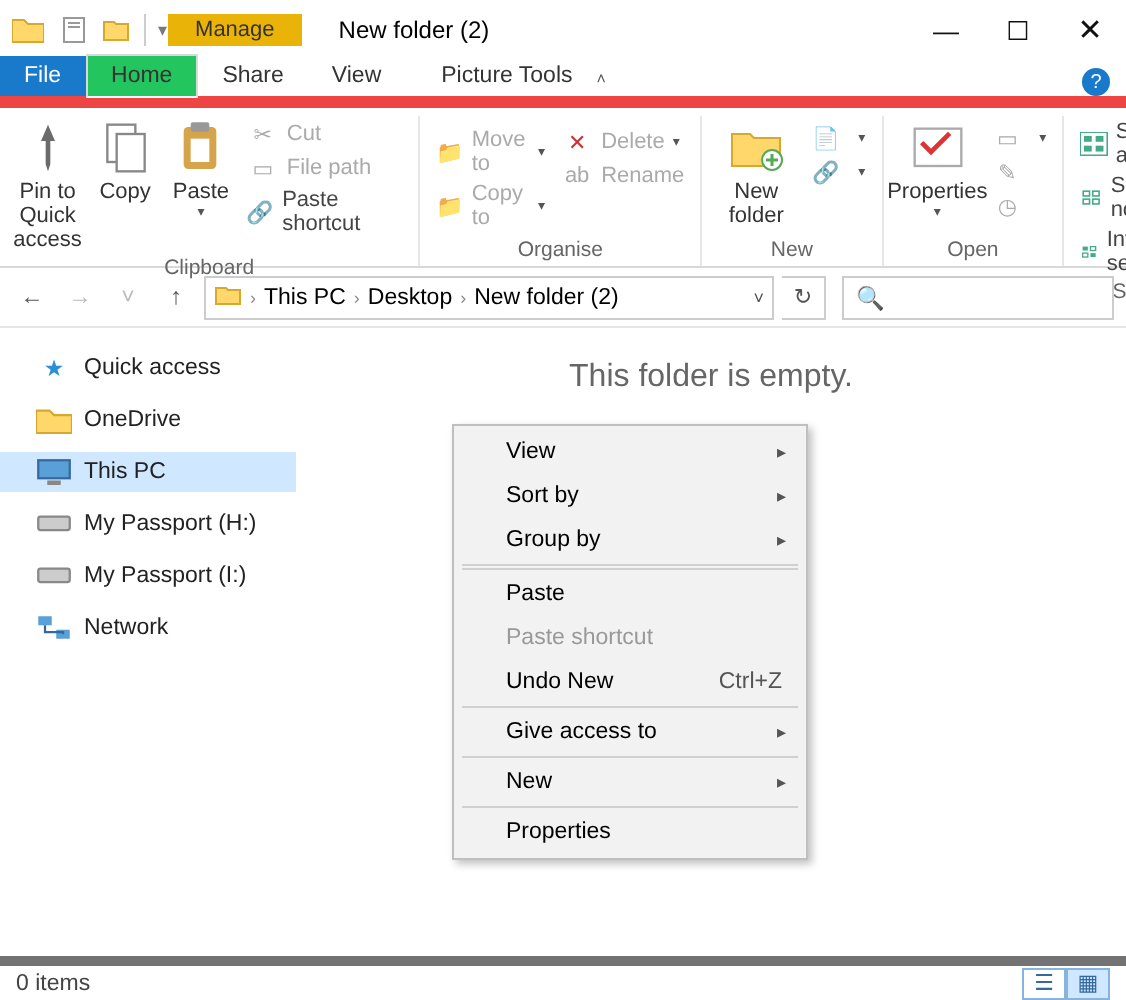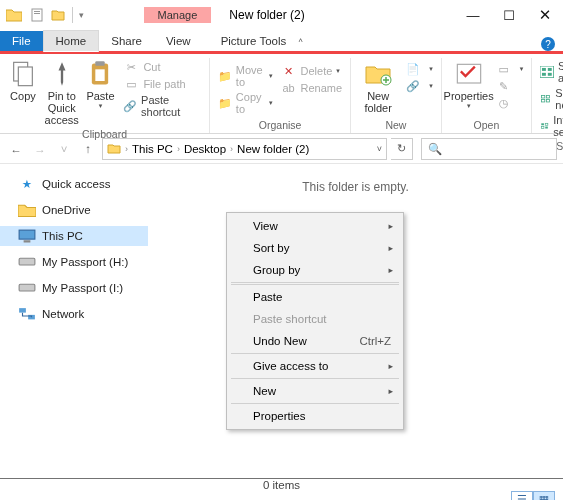--- a/index.html
+++ b/index.html
@@ -6,31 +6,31 @@
 body { width: 563px; height: 500px; background: #fff; font-size: 11.5px; color: #000; overflow: hidden; position: relative; }
 
 
 .titlebar { height: 30px; display: flex; align-items: stretch; border-bottom: 0; }
 .tb-left { display: flex; align-items: center; padding-left: 6px; }
 .tb-left .folder-ico { width: 16px; height: 14px; margin-right: 6px; }
 .qat-ico { width: 14px; height: 14px; margin: 0 3px; display: flex; align-items: center; justify-content: center; }
 .tb-divider { width: 1px; height: 16px; background: #ccc; margin: 0 4px; }
 .chev { color: #7a7a7a; font-size: 9px; margin-left: 2px; }
 
-.contextual { margin-left: 60px; background: #fca5a5; padding: 2px 14px; font-size: 11px; color: #333; align-self: center; }
+.contextual { background: #eab308; padding: 2px 14px; font-size: 11px; color: #333; align-self: center; }
 .title-text { margin-left: 18px; align-self: center; font-size: 12px; color: #000; }
 .win-controls { margin-left: auto; display: flex; align-items: center; }
 .win-btn { width: 36px; height: 24px; display: flex; align-items: center; justify-content: center; font-size: 13px; color: #111; }
 .win-btn.close { font-size: 15px; }
 
 
-.tabs { display: flex; align-items: flex-end; height: 24px; border-bottom: 3px solid #ef4444; }
+.tabs { display: flex; align-items: flex-end; height: 24px; border-bottom: 6px solid #ef4444; }
 .tab { padding: 4px 12px; font-size: 11.5px; color: #333; }
 .tab.file { background: #1979ca; color: #fff; }
-.tab.active { border: 1px solid #d9d9d9; border-bottom: 1px solid #fff; margin-bottom: -1px; background: #e5e5e5; }
+.tab.active { border: 1px solid #d9d9d9; border-bottom: 1px solid #fff; margin-bottom: -1px; background: #22c55e; }
 .tab.ctx { margin-left: 6px; }
 .tabs .help { margin-left: auto; margin-right: 8px; width: 14px; height: 14px; border-radius: 50%; background: #1979ca; color: #fff; font-size: 10px; display: flex; align-items: center; justify-content: center; }
 .tabs .chev-sm { color: #555; font-size: 8px; margin-right: 4px; align-self: center; }
 
 
 .ribbon { height: 80px; display: flex; border-bottom: 1px solid #d9d9d9; padding-top: 4px; }
 .grp { display: flex; flex-direction: column; align-items: center; border-right: 1px solid #e6e6e6; padding: 0 4px 2px; }
 .grp-row { display: flex; flex: 1; align-items: flex-start; }
 .grp-label { font-size: 10.5px; color: #666; padding-top: 2px; }
 
@@ -60,32 +60,32 @@
 .search .mag { margin-right: 6px; color: #888; }
 
 
 .body-area { display: flex; height: 316px; }
 .sidebar { width: 148px; border-right: 0; padding-top: 10px; }
 .sb-item { display: flex; align-items: center; padding: 3px 0 3px 18px; font-size: 11.5px; color: #222; margin-bottom: 6px; }
 .sb-item .sb-ico { width: 18px; height: 14px; margin-right: 6px; display: flex; align-items: center; justify-content: center; }
 .sb-item.sel { background: #cfe8ff; }
 
 .main { flex: 1; position: relative; }
-.empty-msg { text-align: center; padding-top: 16px; font-size: 12px; color: #666; }
+.empty-msg { text-align: center; padding-top: 16px; font-size: 16px; color: #666; }
 
 
 .ctx-menu { position: absolute; left: 226px; top: 212px; width: 178px; background: #f2f2f2; border: 1px solid #bfbfbf; box-shadow: 2px 2px 4px rgba(0,0,0,.25); padding: 2px; font-size: 11.5px; }
 .ctx-item { display: flex; align-items: center; height: 22px; padding: 0 20px 0 24px; position: relative; color: #000; }
 .ctx-item.dim { color: #999; }
 .ctx-sep { height: 1px; background: #d0d0d0; margin: 1px 2px; }
 .ctx-item .arrow { position: absolute; right: 8px; font-size: 9px; color: #555; }
 .ctx-item .shortcut { position: absolute; right: 10px; color: #555; }
 
 
-.statusbar { position: absolute; bottom: 0; left: 0; right: 0; height: 22px; border-top: 1px solid #737373; display: flex; align-items: center; padding: 0 8px; font-size: 11.5px; color: #444; flex-direction: column; }
+.statusbar { position: absolute; bottom: 0; left: 0; right: 0; height: 22px; border-top: 5px solid #737373; display: flex; align-items: center; padding: 0 8px; font-size: 11.5px; color: #444; }
 .view-toggle { margin-left: auto; display: flex; gap: 0; }
 .vt { width: 22px; height: 16px; border: 1px solid #87b3e0; display: flex; align-items: center; justify-content: center; font-size: 11px; color: #35689e; }
 .vt.active { background: #cfe8ff; }
 </style>
 </head>
 <body>
 
 <div class="titlebar">
   <div class="tb-left">
     <span class="folder-ico">
@@ -124,36 +124,36 @@
   <div class="tab">View</div>
   <div class="tab ctx">Picture Tools</div>
   <span class="chev-sm">˄</span>
   <div class="help">?</div>
 </div>
 
 <div class="ribbon">
 
   <div class="grp">
     <div class="grp-row">
+      <div class="big-btn">
+        <span class="ico">
+            <svg viewBox="0 0 24 24">
+              <path d="M12 2l3 7h-6z M11 9h2v10l-1 3-1-3z" fill="#6b6b6b"></path>
+            </svg>
+          </span>
+        <span class="lbl">Pin to Quick access</span>
+      </div>
       <div class="big-btn narrow">
         <span class="ico">
             <svg viewBox="0 0 24 24">
               <rect x="4" y="2" width="12" height="16" fill="#fff" stroke="#888"></rect>
               <rect x="8" y="6" width="12" height="16" fill="#fff" stroke="#888"></rect>
             </svg>
           </span>
         <span class="lbl">Copy</span>
-      </div>
-      <div class="big-btn">
-        <span class="ico">
-            <svg viewBox="0 0 24 24">
-              <path d="M12 2l3 7h-6z M11 9h2v10l-1 3-1-3z" fill="#6b6b6b"></path>
-            </svg>
-          </span>
-        <span class="lbl">Pin to Quick access</span>
       </div>
       <div class="big-btn narrow">
         <span class="ico">
             <svg viewBox="0 0 24 24">
               <rect x="5" y="3" width="14" height="18" rx="2" fill="#d6a44a"></rect>
               <rect x="8" y="1" width="8" height="4" rx="1" fill="#999"></rect>
               <rect x="8" y="8" width="8" height="10" fill="#fff"></rect>
             </svg>
           </span>
         <span class="lbl">Paste</span>

